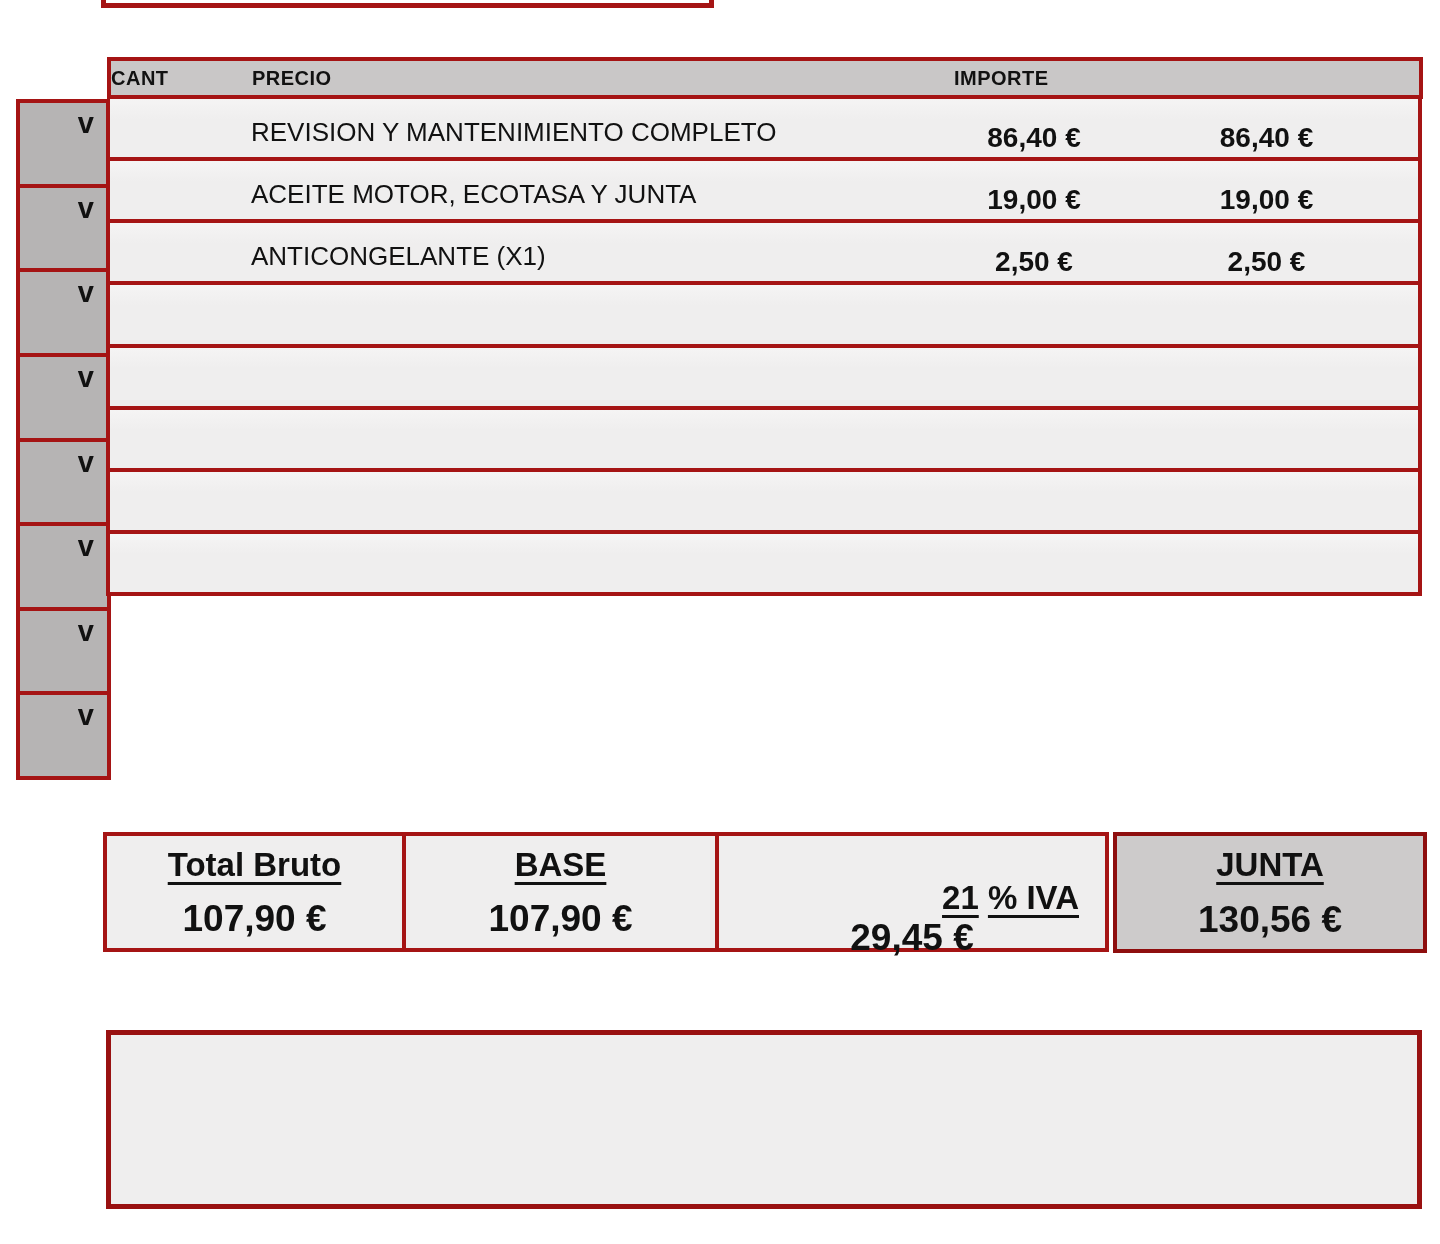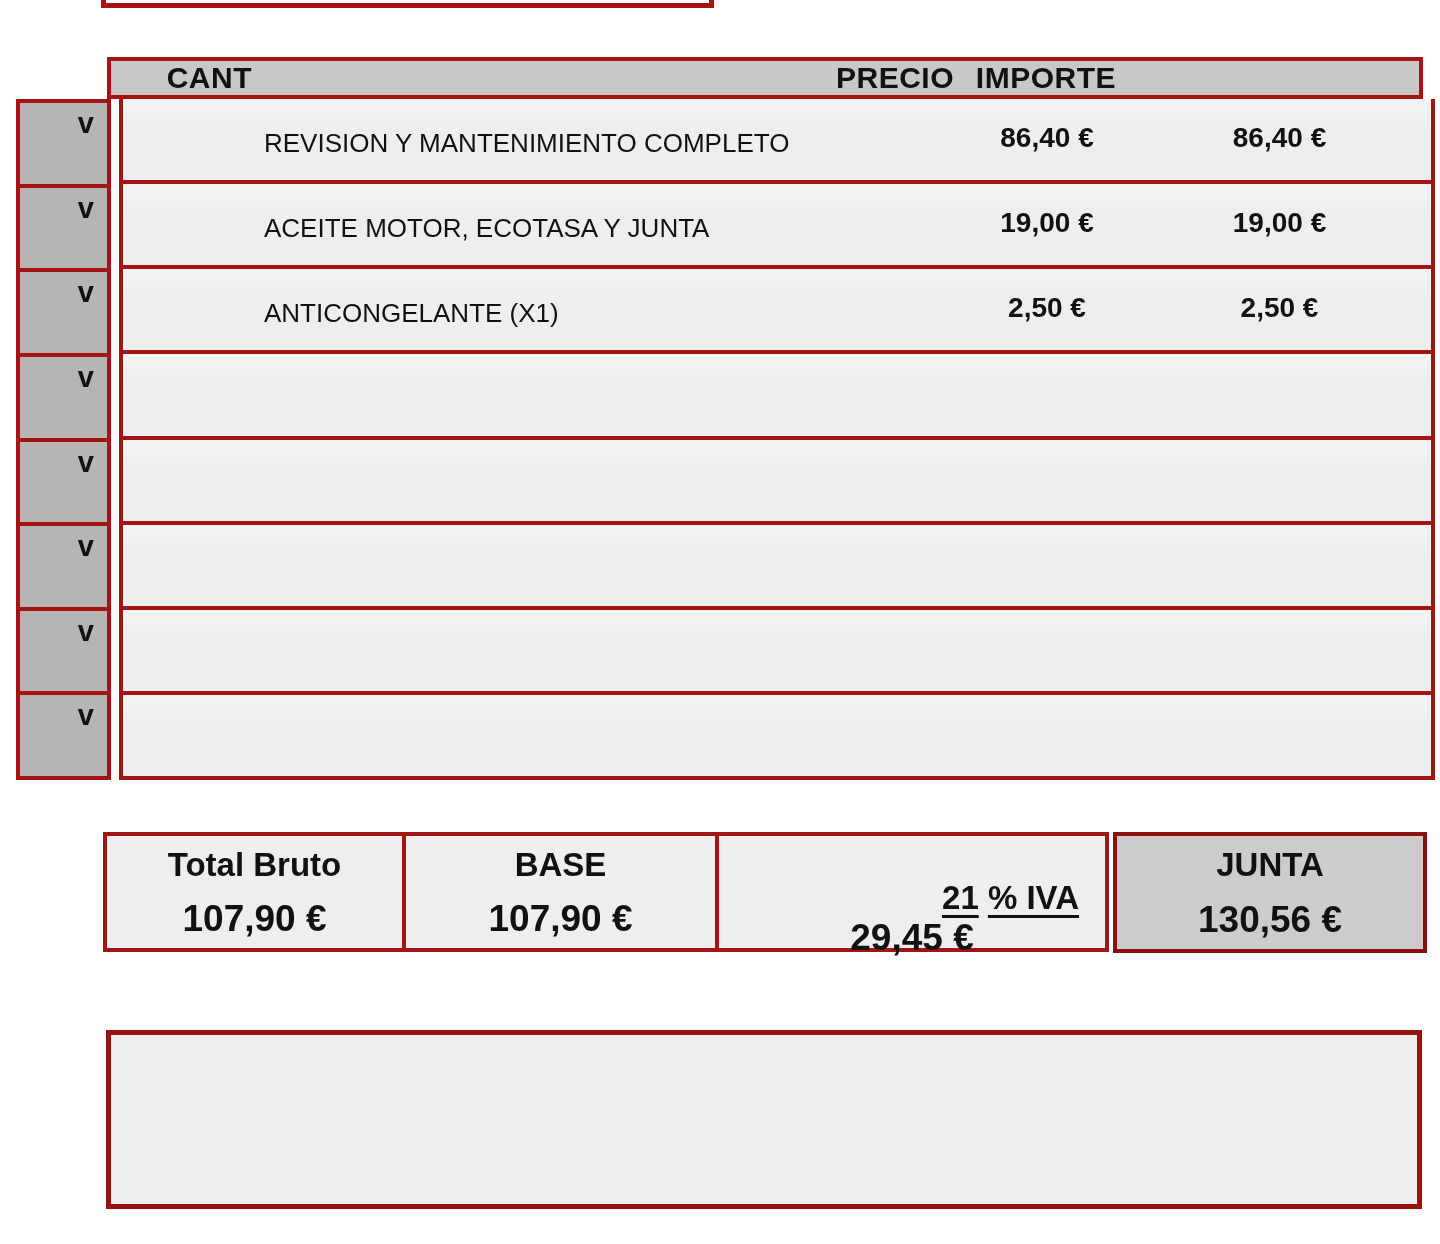--- a/index.html
+++ b/index.html
@@ -36,28 +36,28 @@
   .thead{
     position:absolute;
     left:107px;top:57px;width:1316px;height:42px;
     background:var(--head-bg);
     border:4px solid var(--red);
     display:grid;
     grid-template-columns:141px 702px 162px 1fr;
     align-items:center;
   }
   .thead .hcell{
-    text-align:right;
+    text-align:left;
     font-weight:bold;
-    font-size:30px;
+    font-size:20px;
     letter-spacing:0.5px;
   }
   .tbody{
     position:absolute;
-    left:119px;top:99px;width:1316px;height:681px;
+    left:106px;top:99px;width:1316px;height:497px;
     border:4px solid var(--red);
     border-top:none;
     display:flex;flex-direction:column;
     background:var(--row-bg);
   }
   .trow{
     flex:1;
     display:grid;
     grid-template-columns:141px 702px 162px 1fr;
     border-bottom:4px solid var(--red);
@@ -107,20 +107,21 @@
     display:flex;flex-direction:column;
     justify-content:space-between;
     padding:10px 0 8px 0;
   }
   .tcell.tb{width:295px;}
   .tcell.base{width:313px;border-left:4px solid var(--red);}
   .tcell.iva{flex:1;border-left:4px solid var(--red);}
   .tlabel{
     font-weight:bold;font-size:33px;
     text-align:center;
+    text-decoration:underline;
     text-decoration-thickness:3px;
     text-underline-offset:6px;
   }
   .tvalue{
     font-weight:bold;font-size:37px;
     text-align:center;
   }
   .tcell.iva .tlabel{
     text-align:right;
     padding-right:26px;

